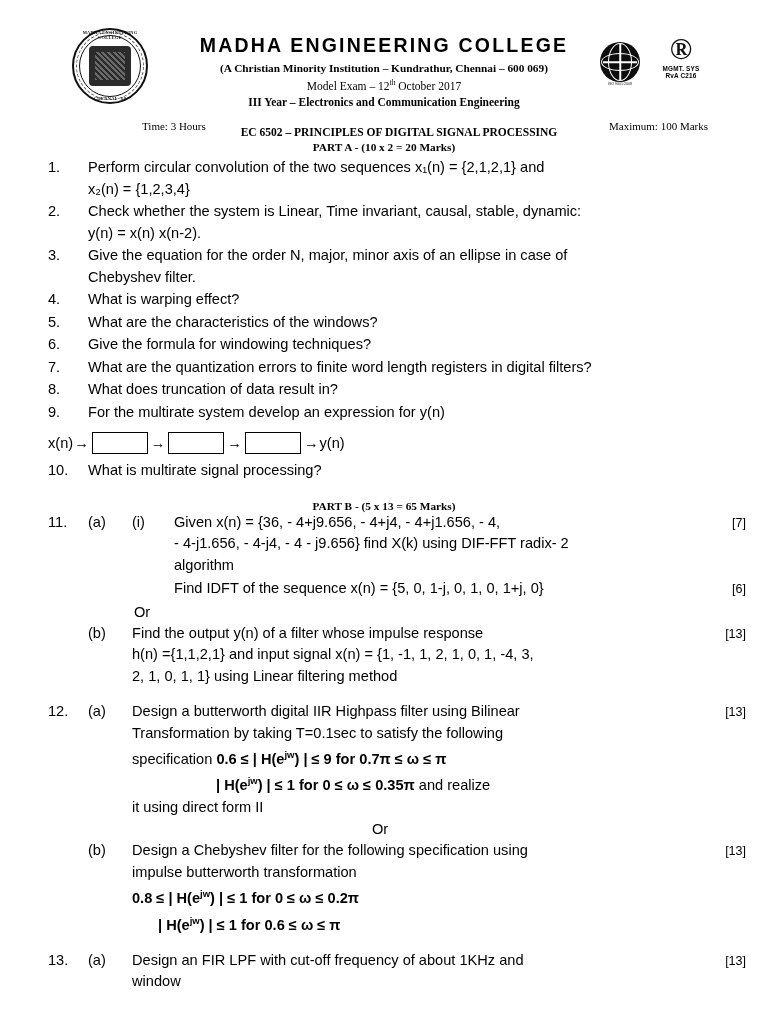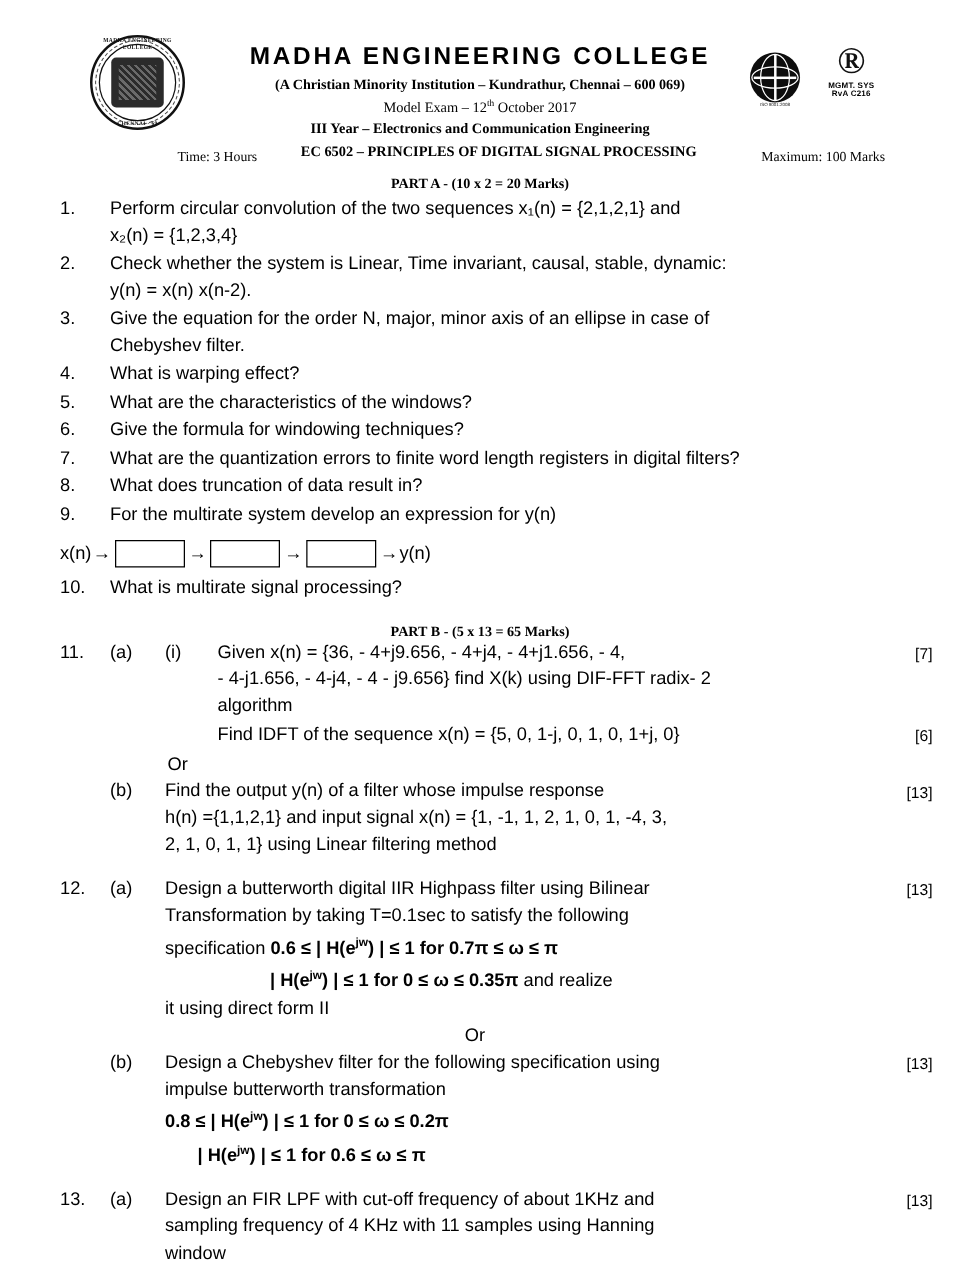--- a/index.html
+++ b/index.html
@@ -124,21 +124,21 @@
   .year-line {
     font-family: "Liberation Serif", serif;
     font-size: 11.5px;
     font-weight: bold;
     margin-top: 4px;
   }
   .subject-line {
     font-family: "Liberation Serif", serif;
     font-size: 11.5px;
     font-weight: bold;
-    margin-top: 7px;
+    margin-top: 18px;
     padding-left: 30px;
   }
 
   
   .globe-logo {
     position: absolute;
     right: 128px;
     top: 42px;
     width: 40px; height: 40px;
   }
@@ -496,21 +496,21 @@
     </div>
 
     <div class="spacer-12"></div>
 
     <div class="brow">
       <div class="b-num">12.</div>
       <div class="b-letter">(a)</div>
       <div class="b-body">
         <div>Design a butterworth digital IIR Highpass filter using Bilinear</div>
         <div>Transformation by taking  T=0.1sec to satisfy the following</div>
-        <div class="nojust"><span>specification </span><span class="bold">0.6 ≤ | H(e</span><sup class="small bold">jw</sup><span class="bold">) | ≤ 1 for 0.7π ≤ ω ≤ π</span></div>
+        <div class="nojust"><span>specification </span><span class="bold">0.6 ≤ | H(e</span><sup class="small bold">jw</sup><span class="bold">) | ≤ 9 for 0.7π ≤ ω ≤ π</span></div>
         <div class="nojust" style="padding-left:84px;"><span class="bold">| H(e</span><sup class="small bold">jw</sup><span class="bold">) | ≤ 1 for 0 ≤ ω ≤ 0.35π</span><span> and realize</span></div>
         <div class="nojust">it using  direct form II</div>
       </div>
       <div class="b-mark">[13]</div>
     </div>
 
     <div class="or-row">Or</div>
 
     <div class="brow">
       <div class="b-num"></div>
@@ -524,20 +524,19 @@
       <div class="b-mark">[13]</div>
     </div>
 
     <div class="spacer-12"></div>
 
     <div class="brow">
       <div class="b-num">13.</div>
       <div class="b-letter">(a)</div>
       <div class="b-body">
         <div>Design an FIR LPF with cut-off frequency of about 1KHz and</div>
-        <div>sampling frequency of 4 KHz with 11 samples using Hanning</div>
         <div class="nojust">window</div>
       </div>
       <div class="b-mark">[13]</div>
     </div>
 
   </div>
 </div>
 
 </body></html>

